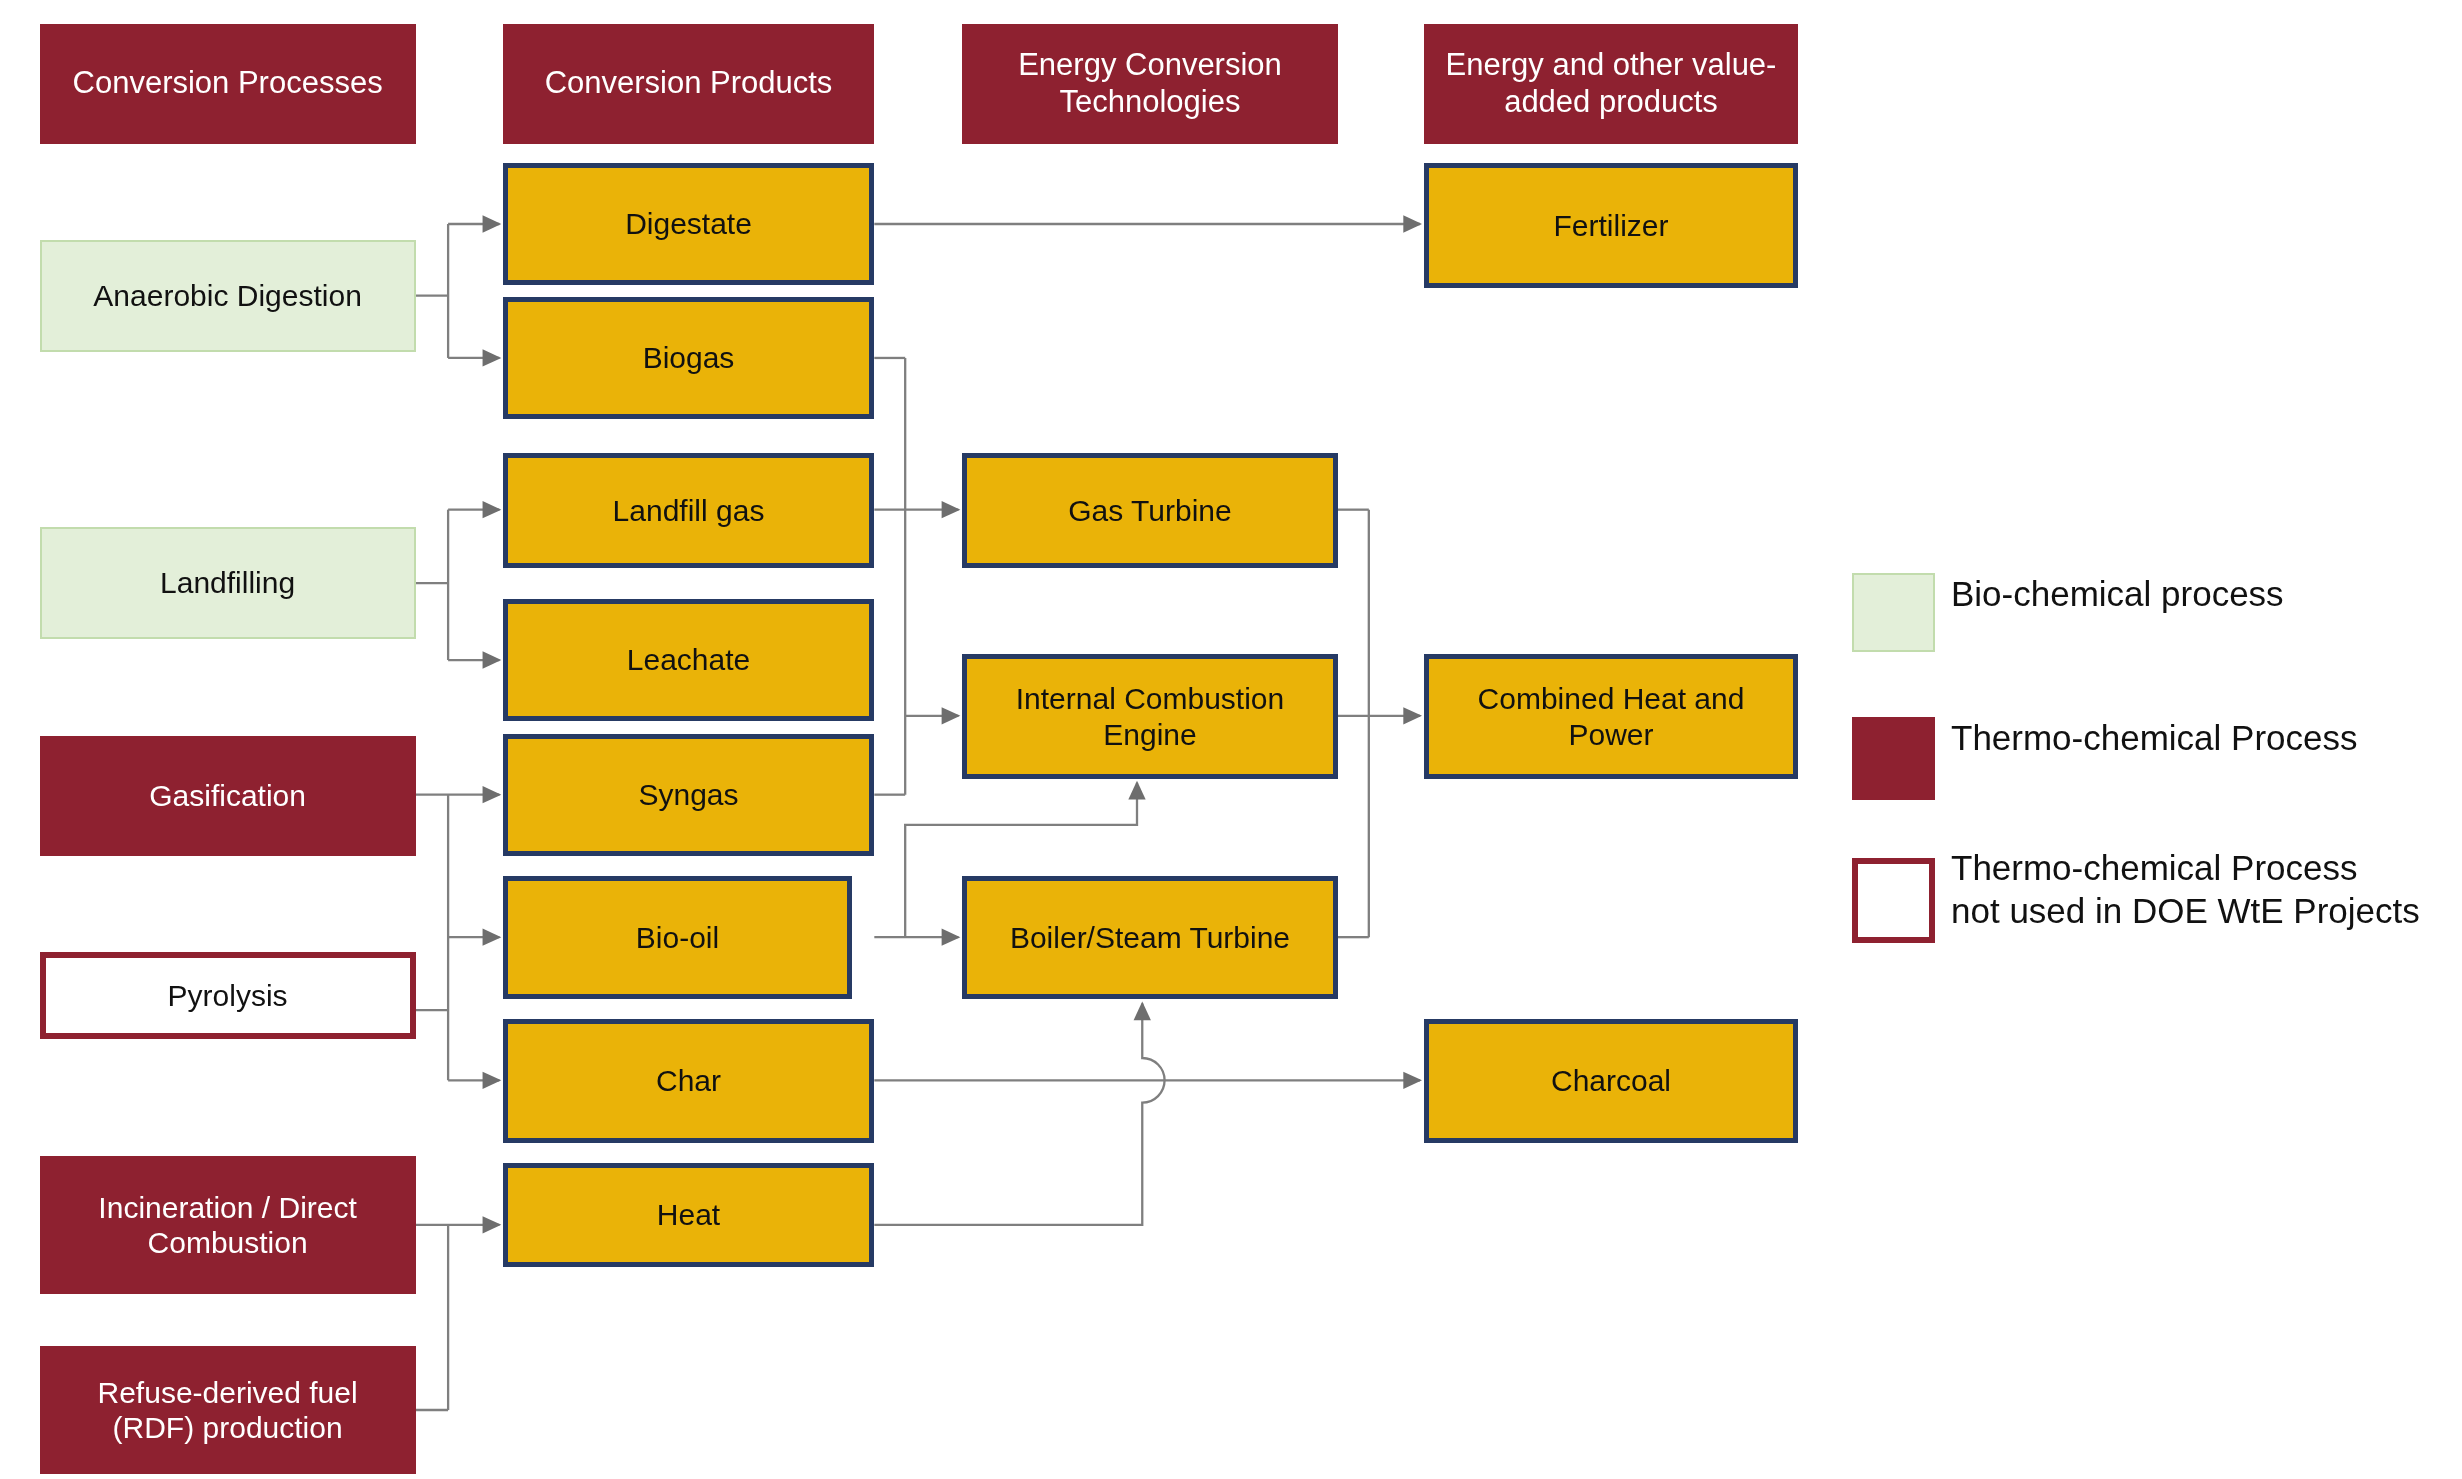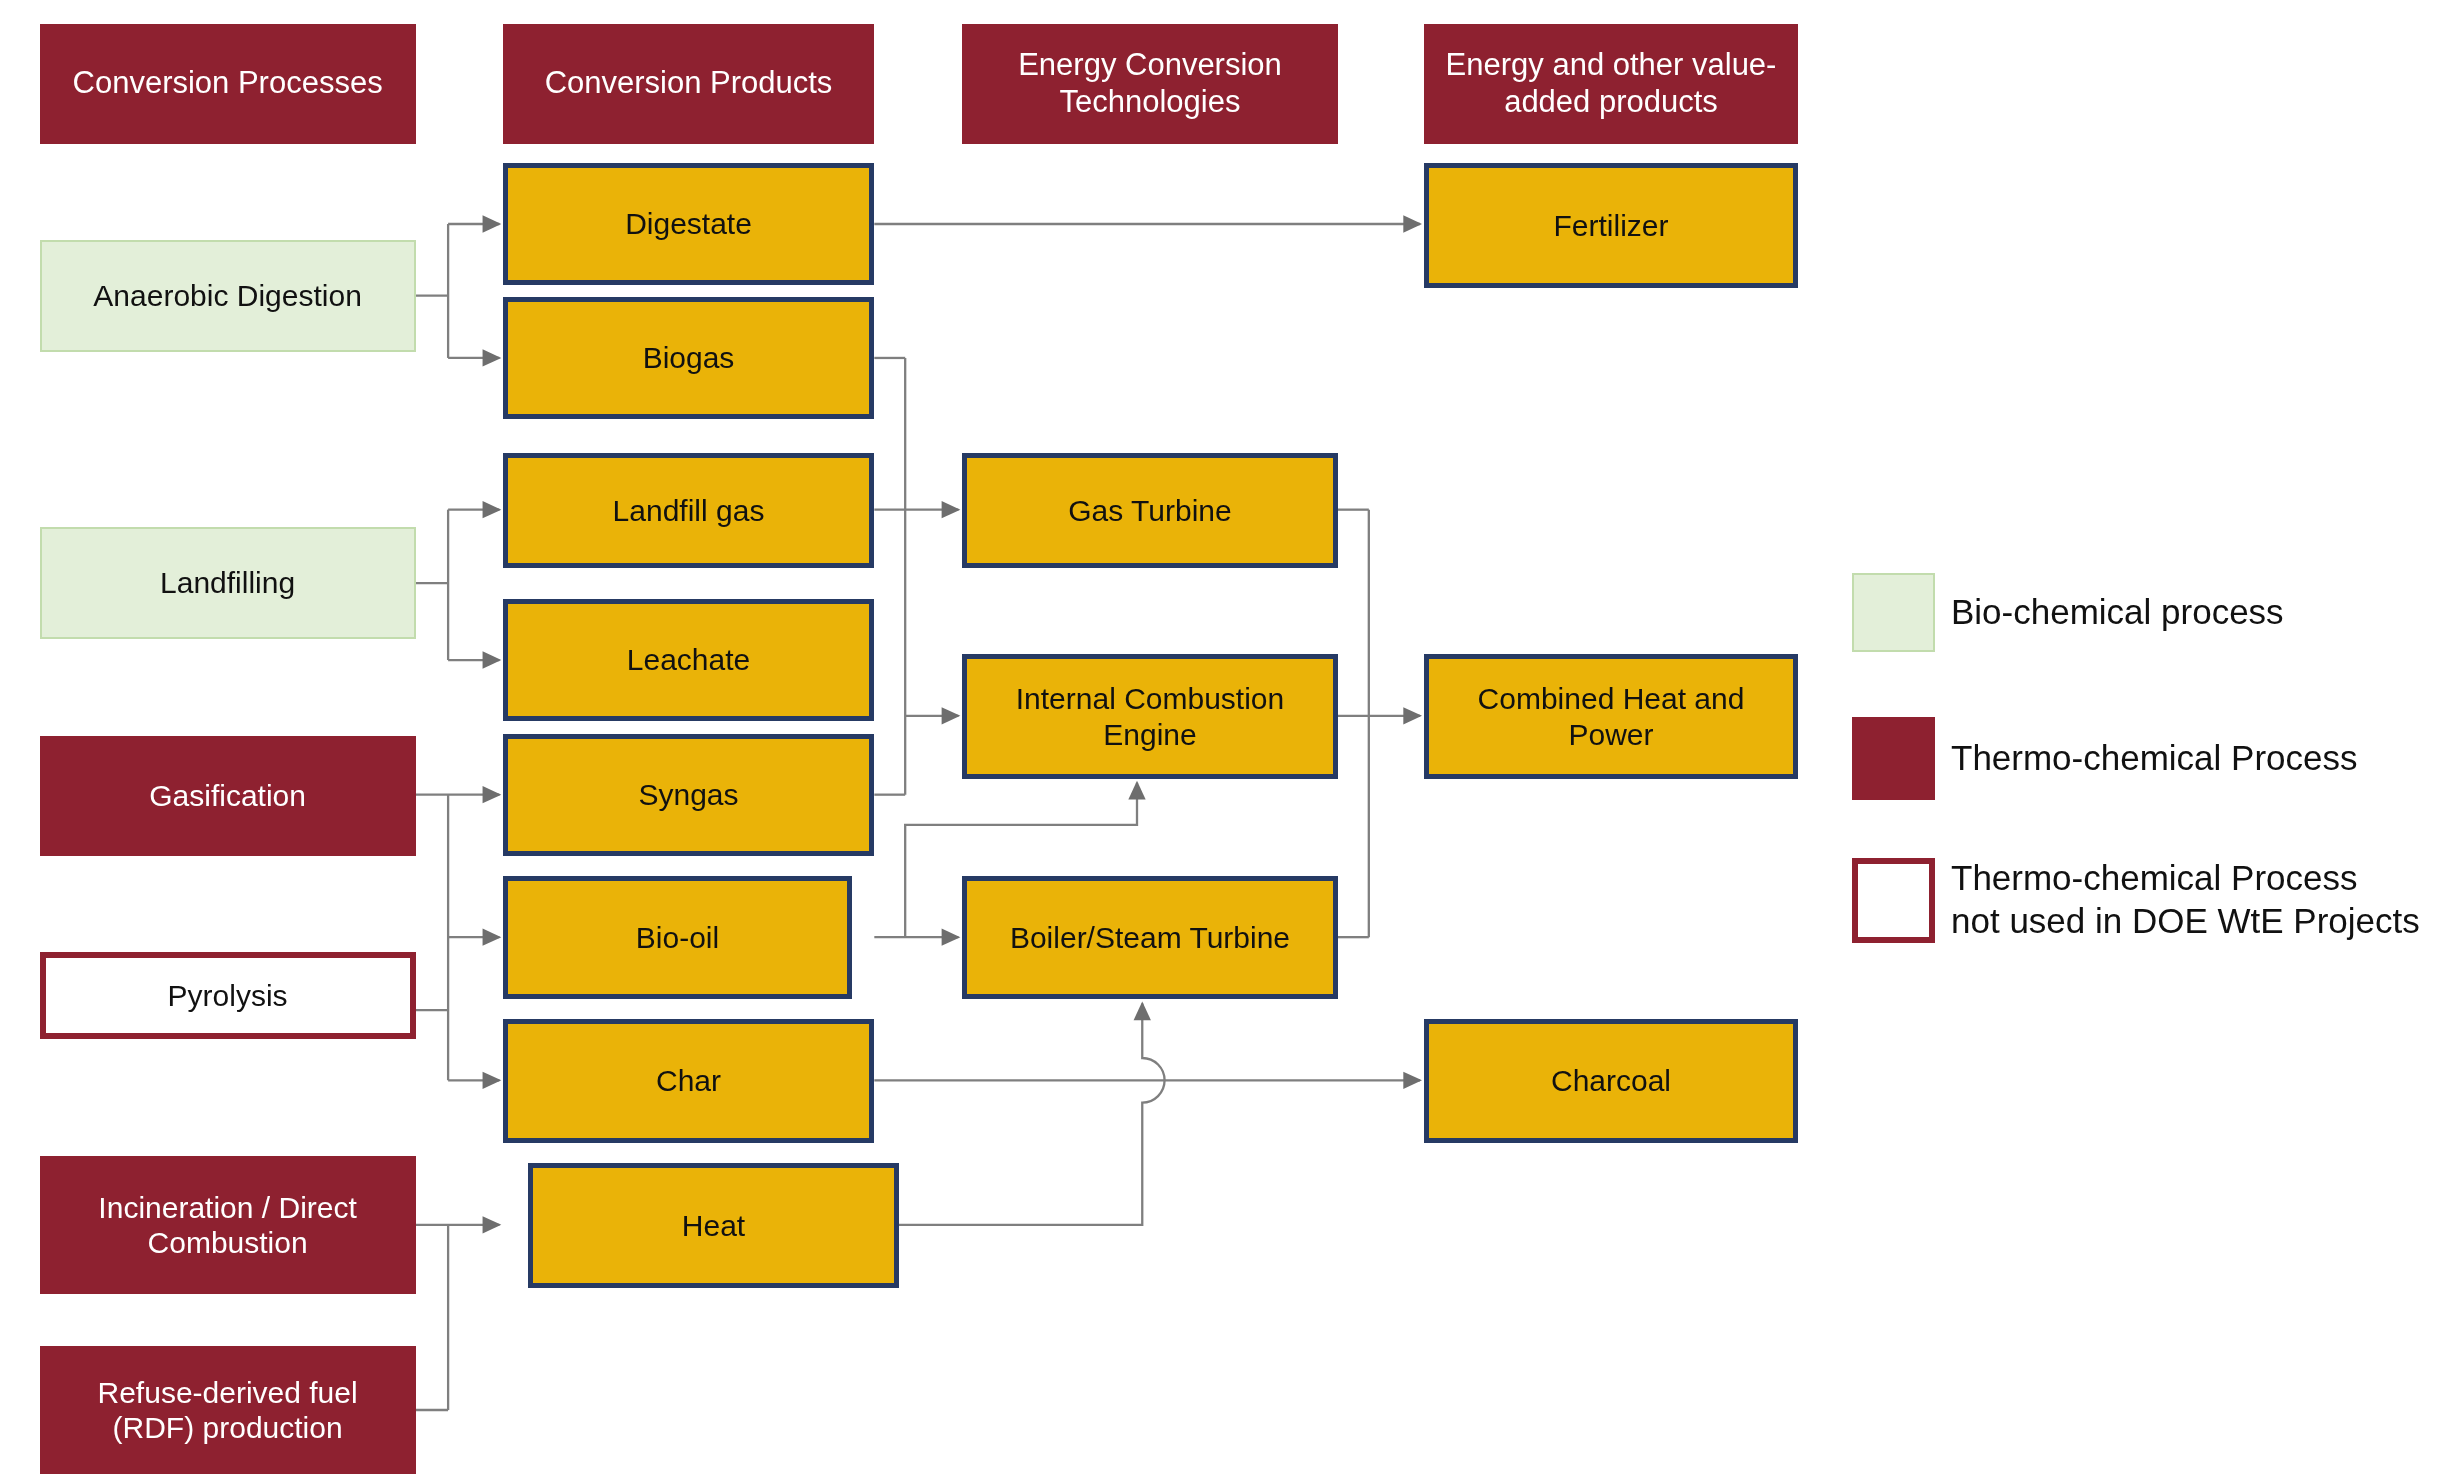--- a/index.html
+++ b/index.html
@@ -7,21 +7,21 @@
           font-family:"Liberation Sans", sans-serif;margin-left:16px;}
   .edges{position:absolute;left:0;top:0;z-index:1;}
   .box{position:absolute;display:flex;align-items:center;justify-content:center;
        text-align:center;box-sizing:border-box;z-index:2;font-size:30px;line-height:1.18;color:#111111;}
   .hdr{background:#8E2130;color:#ffffff;font-size:31px;padding:0 18.4px;}
   .thermo{background:#8E2130;color:#ffffff;padding:0 29px;}
   .bio{background:#E3EFD9;border:2.6px solid #C2DCAD;padding:0 19.7px;}
   .pyro{background:#ffffff;border:6.6px solid #8E2130;padding:0 19.7px;}
   .navy{background:#eab308;border:5.3px solid #263A64;padding:0 19.7px;}
   .legend-swatch{position:absolute;box-sizing:border-box;z-index:2;}
-  .legend-label{position:absolute;display:flex;flex-direction:column;justify-content:center;
+  .legend-label{position:absolute;display:flex;flex-direction:column;justify-content:flex-start;
                 z-index:2;font-size:35px;line-height:1.22;color:#111111;white-space:nowrap;}
 </style>
 </head>
 <body>
 
 <div class="canvas">
 
   <svg class="edges" width="2462" height="1479" viewBox="0 0 3749 2252">
     <defs>
       <marker id="arrow" viewBox="0 0 10 10" refX="8.5" refY="5" markerWidth="34" markerHeight="30" orient="auto" markerUnits="userSpaceOnUse">
@@ -114,21 +114,21 @@
     </div>
   <div class="box navy" style="left:487px;top:734px;width:371px;height:122px">
     <span>Syngas</span>
     </div>
   <div class="box navy" style="left:487px;top:876px;width:349px;height:123px">
     <span>Bio-oil</span>
     </div>
   <div class="box navy" style="left:487px;top:1019px;width:371px;height:124px">
     <span>Char</span>
     </div>
-  <div class="box navy" style="left:512px;top:1163px;width:371px;height:125px">
+  <div class="box navy" style="left:487px;top:1163px;width:371px;height:104px">
     <span>Heat</span>
     </div>
 
   <div class="box navy" style="left:946px;top:453px;width:376px;height:115px">
     <span>Gas Turbine</span>
     </div>
   <div class="box navy" style="left:946px;top:654px;width:376px;height:125px">
     <span>Internal Combustion Engine</span>
     </div>
   <div class="box navy" style="left:946px;top:876px;width:376px;height:123px">

